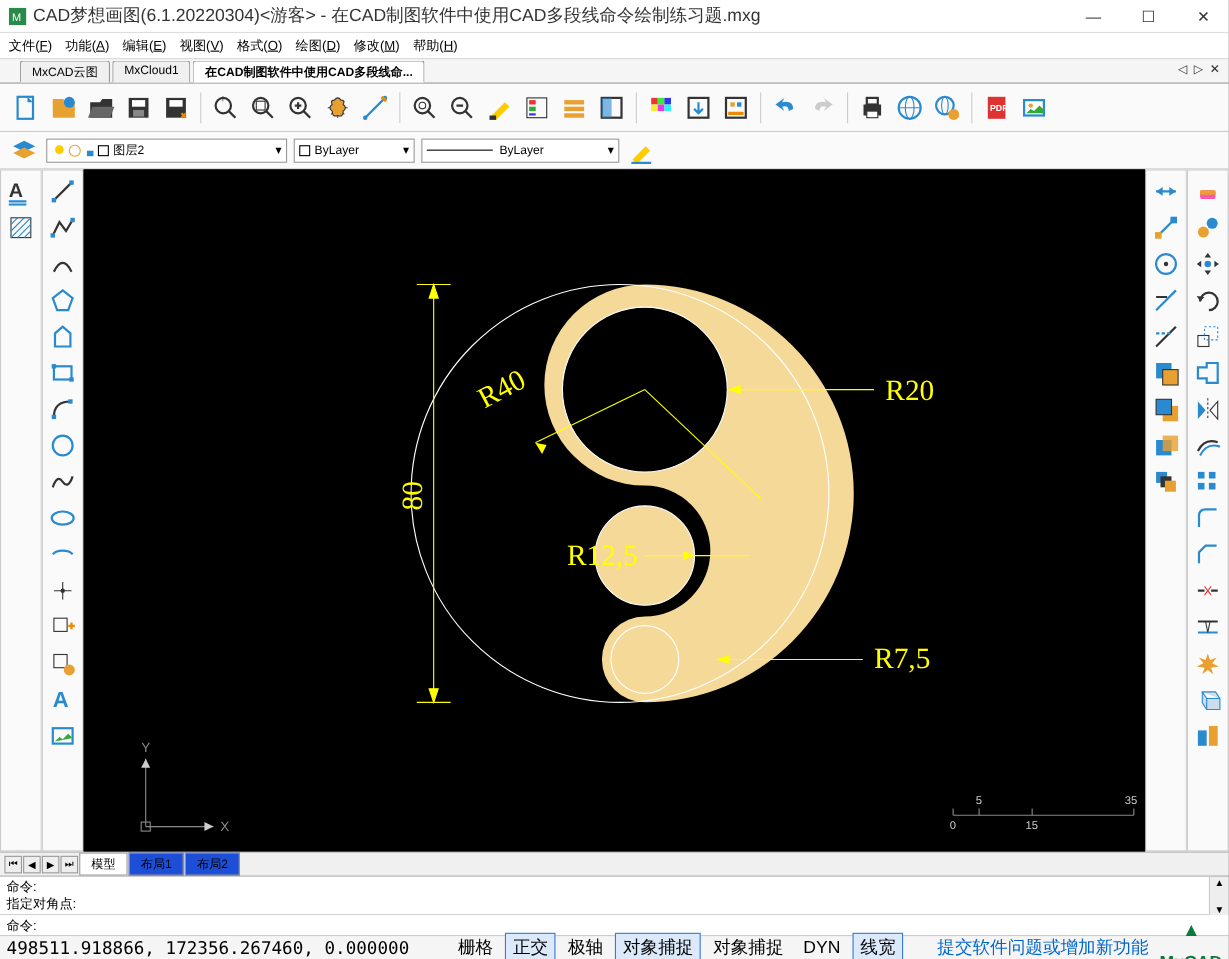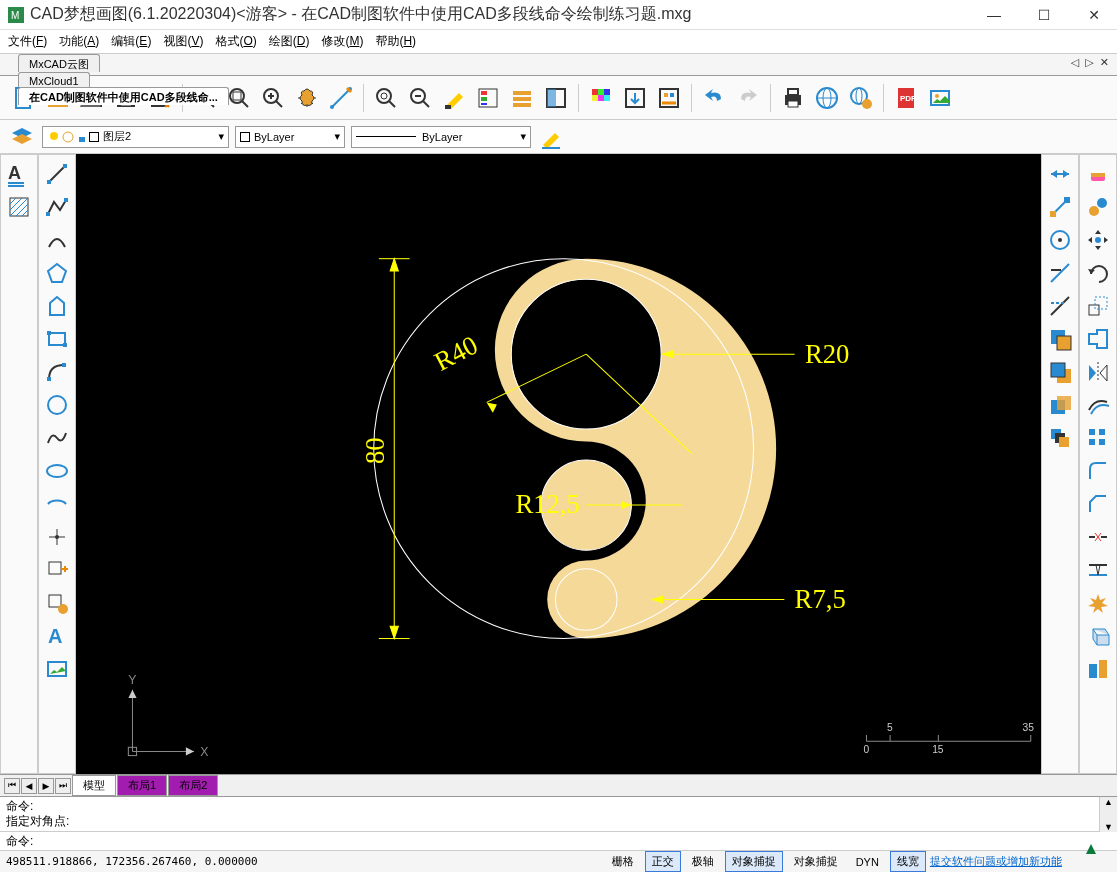--- a/index.html
+++ b/index.html
@@ -5,53 +5,53 @@
 * { margin:0; padding:0; box-sizing:border-box; font-family:"Microsoft YaHei","SimSun",sans-serif; }
 body { background:#fff; width:1117px; height:872px; overflow:hidden; font-size:12px; }
 .titlebar { height:30px; display:flex; align-items:center; padding:0 8px; background:#fff; border-bottom:1px solid #ddd; }
 .titlebar .icon { width:16px; height:16px; margin-right:6px; }
 .titlebar .title { flex:1; color:#333; font-size:16px; }
 .winbtns { display:flex; gap:20px; }
 .winbtn { width:30px; height:20px; display:flex; align-items:center; justify-content:center; cursor:default; font-size:14px; color:#333; }
 .menubar { height:24px; display:flex; align-items:center; padding:0 8px; gap:12px; border-bottom:1px solid #ccc; background:#fff; }
 .menuitem { font-size:12px; color:#000000; cursor:default; }
 .menuitem u { text-decoration:underline; }
-.tabbar { height:22px; display:flex; align-items:flex-start; padding-left:18px; background:#f5f5f5; border-bottom:1px solid #999; position:relative;flex-direction:column; }
+.tabbar { height:22px; display:flex; align-items:flex-end; padding-left:18px; background:#f5f5f5; border-bottom:1px solid #999; position:relative; }
 .filetab { height:20px; padding:2px 10px 0 10px; font-size:11px; border:1px solid #999; border-bottom:none; margin-right:2px; background:#f0f0f0; border-radius:3px 3px 0 0; cursor:default; }
 .filetab.active { background:#fff; font-weight:bold; }
 .tabnav { position:absolute; right:8px; top:2px; display:flex; gap:6px; font-size:11px; color:#333; }
 .toolbar1 { height:44px; display:flex; align-items:center; padding:4px 8px; gap:2px; border-bottom:1px solid #ccc; background:#fafafa; }
 .tbtn { width:32px; height:32px; display:flex; align-items:center; justify-content:center; cursor:default; border:1px solid transparent; }
 .tsep { width:1px; height:28px; background:#ccc; margin:0 4px; }
 .toolbar2 { height:34px; display:flex; align-items:center; padding:4px 8px; gap:6px; border-bottom:1px solid #ccc; background:#fafafa; }
 .layersel { height:22px; border:1px solid #999; background:#fff; display:flex; align-items:center; padding:0 4px; font-size:11px; }
-.layersel.w1 { width:187px; }
+.layersel.w1 { width:219px; }
 .layersel.w2 { width:110px; }
 .layersel.w3 { width:180px; }
 .swatch { width:10px; height:10px; border:1px solid #000; margin-right:4px; display:inline-block; }
 .workarea { display:flex; height:calc(872px - 30px - 24px - 22px - 44px - 34px - 22px - 54px - 22px); }
 .vtoolbar { width:38px; background:#fafafa; border:1px solid #ccc; display:flex; flex-direction:column; align-items:center; padding-top:4px; gap:3px; }
 .vtoolbar.narrow { width:38px; }
 .vbtn { width:30px; height:30px; display:flex; align-items:center; justify-content:center; cursor:default; position:relative; }
 .canvaswrap { flex:1; display:flex; flex-direction:column; background:#000; position:relative; }
 .canvas { flex:1; background:#000; position:relative; overflow:hidden; }
 .viewtabs { height:22px; background:#f0f0f0; border-top:1px solid #999; display:flex; align-items:center; padding-left:4px; font-size:11px; }
-.vtab { padding:2px 10px; border:1px solid #999; background:#a21caf; margin-right:1px; cursor:default; }
+.vtab { padding:2px 10px; border:1px solid #999; background:#1d4ed8; margin-right:1px; cursor:default; }
 .vtab.active { background:#fff; font-weight:normal; }
 .scrollbtn { width:16px; height:16px; display:inline-flex; align-items:center; justify-content:center; border:1px solid #999; background:#eee; font-size:9px; margin-right:1px; }
 .cmdarea { height:54px; border-top:1px solid #999; display:flex; flex-direction:column; font-size:12px; font-family:SimSun,monospace; }
 .cmdhist { flex:1; padding:2px 6px; background:#fff; border-bottom:1px solid #ccc; overflow:hidden; line-height:15px; }
 .cmdline { height:20px; display:flex; align-items:center; padding:0 6px; background:#fff; }
 .cmdscroll { width:18px; background:#eee; border-left:1px solid #ccc; display:flex; flex-direction:column; justify-content:space-between; align-items:center; font-size:9px; }
-.statusbar { height:22px; display:flex; align-items:center; padding:0 6px; font-size:11px; background:#f5f5f5; border-top:1px solid #ccc; gap:4px; }
+.statusbar { height:22px; display:flex; align-items:center; padding:0 6px; font-size:16px; background:#f5f5f5; border-top:1px solid #ccc; gap:4px; }
 .coords { flex:0 0 auto; font-family:monospace; }
 .statspacer { flex:1; }
 .statbtn { padding:2px 6px; border:1px solid transparent; cursor:default; }
 .statbtn.active { border:1px solid #3a7ad9; background:#dbe9fb; }
-.statlink { color:#0066cc; text-decoration:underline; cursor:default; }
+.statlink { color:#0066cc; cursor:default;margin-left:27px; }
 .brand { color:#0a7a3a; font-weight:bold; margin-left:6px; display:flex; align-items:center; gap:14px;flex-direction:column; }
 
 .dim-text { fill:#ffff00; font-family:"Times New Roman",serif; font-size:26px; }
 .dim-line { stroke:#ffff00; stroke-width:1; fill:none; }
 .construct { stroke:#fff; stroke-width:1; fill:none; }
 .shape { fill:#f5d998; stroke:none; }
 .axis { stroke:#888; stroke-width:1; fill:none; }
 .axis-lbl { fill:#888; font-size:12px; font-family:sans-serif; }
 .ruler { stroke:#888; stroke-width:1; }
 .ruler-txt { fill:#ccc; font-size:10px; }

